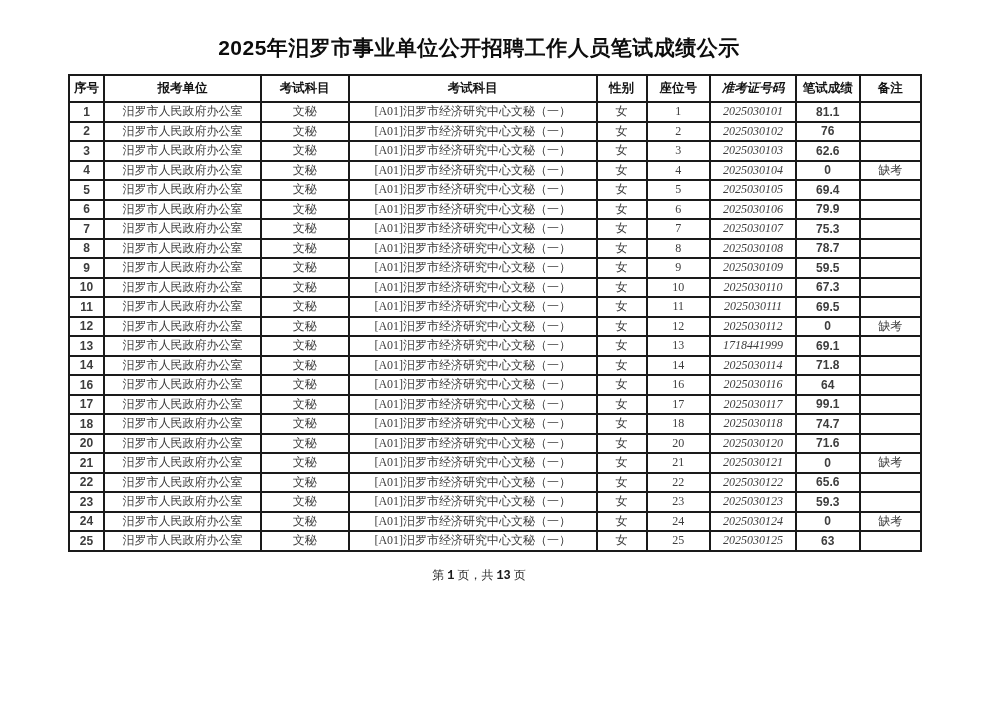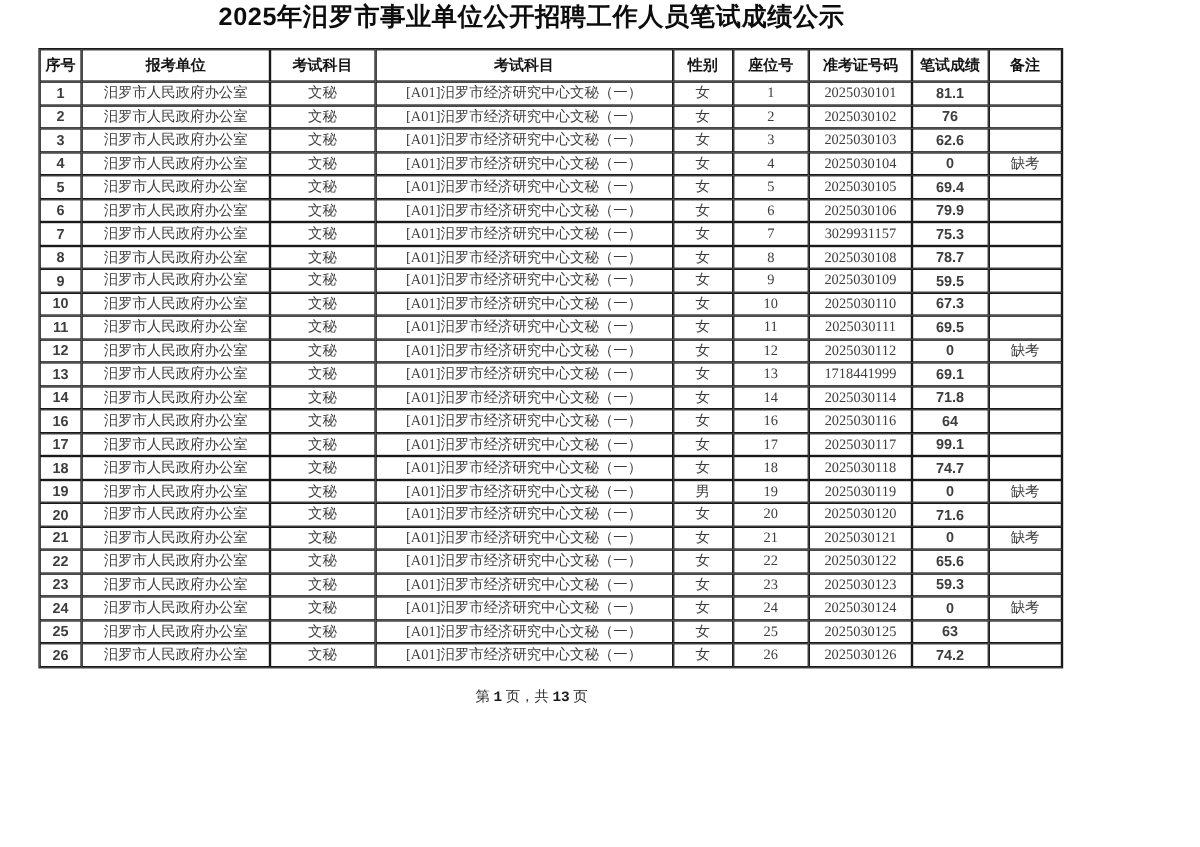--- a/index.html
+++ b/index.html
@@ -5,21 +5,22 @@
   html, body {
     margin: 0;
     padding: 0;
     background: #ffffff;
     width: 1000px;
     height: 706px;
     overflow: hidden;
   }
   .doc {
     width: 822px;
-    margin-left: 32px;
+    margin-left: 68px;
+    padding-top: 34px;
     font-family: "Liberation Serif", serif;
   }
   .doc-title {
     margin: 0 0 12px 0;
     text-align: center;
     font-family: "Liberation Sans", sans-serif;
     font-weight: bold;
     font-size: 21px;
     color: #0d0d0d;
     letter-spacing: 0.5px;
@@ -52,21 +53,21 @@
     font-size: 12px;
     color: #3d3d3d;
   }
   
   .col-seq      { width: 33px; }
   .col-unit     { width: 148px; }
   .col-subject  { width: 83px; }
   .col-position { width: 234px; }
   .col-gender   { width: 47px; }
   .col-seat     { width: 60px; }
-  .col-ticket   { width: 81px; }
+  .col-ticket   { width: 81px; font-style: italic; }
   .col-score    { width: 60px; }
   .col-note     { width: 58px; }
 
   td.col-seq {
     font-family: "Liberation Sans", sans-serif;
     font-weight: bold;
     font-size: 12px;
     color: #2b2b2b;
   }
   td.col-score {
@@ -191,21 +192,21 @@
           <td class="col-score">79.9</td>
           <td class="col-note"></td>
         </tr>
         <tr>
           <td class="col-seq">7</td>
           <td class="col-unit">汨罗市人民政府办公室</td>
           <td class="col-subject">文秘</td>
           <td class="col-position">[A01]汨罗市经济研究中心文秘（一）</td>
           <td class="col-gender">女</td>
           <td class="col-seat">7</td>
-          <td class="col-ticket">3029931157</td>
+          <td class="col-ticket">2025030107</td>
           <td class="col-score">75.3</td>
           <td class="col-note"></td>
         </tr>
         <tr>
           <td class="col-seq">8</td>
           <td class="col-unit">汨罗市人民政府办公室</td>
           <td class="col-subject">文秘</td>
           <td class="col-position">[A01]汨罗市经济研究中心文秘（一）</td>
           <td class="col-gender">女</td>
           <td class="col-seat">8</td>
@@ -306,31 +307,20 @@
           <td class="col-unit">汨罗市人民政府办公室</td>
           <td class="col-subject">文秘</td>
           <td class="col-position">[A01]汨罗市经济研究中心文秘（一）</td>
           <td class="col-gender">女</td>
           <td class="col-seat">18</td>
           <td class="col-ticket">2025030118</td>
           <td class="col-score">74.7</td>
           <td class="col-note"></td>
         </tr>
         <tr>
-          <td class="col-seq">19</td>
-          <td class="col-unit">汨罗市人民政府办公室</td>
-          <td class="col-subject">文秘</td>
-          <td class="col-position">[A01]汨罗市经济研究中心文秘（一）</td>
-          <td class="col-gender">男</td>
-          <td class="col-seat">19</td>
-          <td class="col-ticket">2025030119</td>
-          <td class="col-score">0</td>
-          <td class="col-note">缺考</td>
-        </tr>
-        <tr>
           <td class="col-seq">20</td>
           <td class="col-unit">汨罗市人民政府办公室</td>
           <td class="col-subject">文秘</td>
           <td class="col-position">[A01]汨罗市经济研究中心文秘（一）</td>
           <td class="col-gender">女</td>
           <td class="col-seat">20</td>
           <td class="col-ticket">2025030120</td>
           <td class="col-score">71.6</td>
           <td class="col-note"></td>
         </tr>
@@ -382,31 +372,20 @@
           <td class="col-seq">25</td>
           <td class="col-unit">汨罗市人民政府办公室</td>
           <td class="col-subject">文秘</td>
           <td class="col-position">[A01]汨罗市经济研究中心文秘（一）</td>
           <td class="col-gender">女</td>
           <td class="col-seat">25</td>
           <td class="col-ticket">2025030125</td>
           <td class="col-score">63</td>
           <td class="col-note"></td>
         </tr>
-        <tr>
-          <td class="col-seq">26</td>
-          <td class="col-unit">汨罗市人民政府办公室</td>
-          <td class="col-subject">文秘</td>
-          <td class="col-position">[A01]汨罗市经济研究中心文秘（一）</td>
-          <td class="col-gender">女</td>
-          <td class="col-seat">26</td>
-          <td class="col-ticket">2025030126</td>
-          <td class="col-score">74.2</td>
-          <td class="col-note"></td>
-        </tr>
       </tbody>
   </table>
 
   <div class="doc-footer">
     <span>第</span><span class="num">1</span><span>页，共</span><span class="num">13</span><span>页</span>
   </div>
 
 </div>
 
 </body></html>

